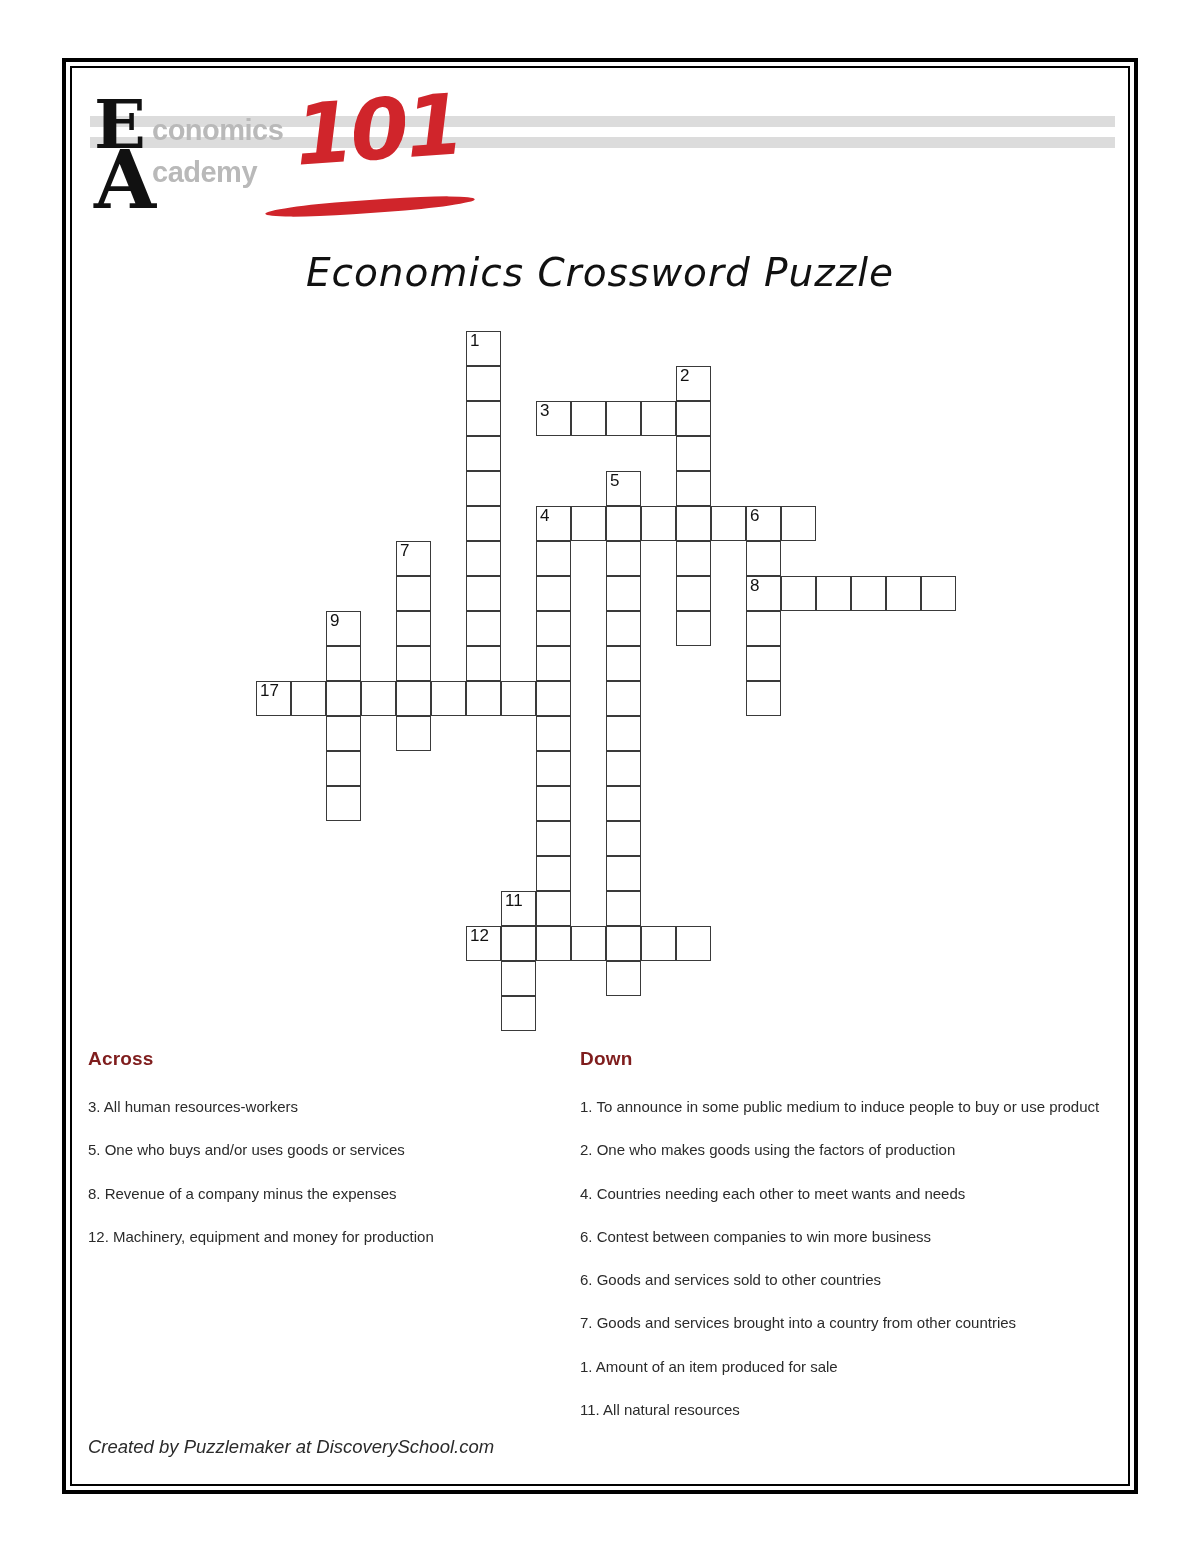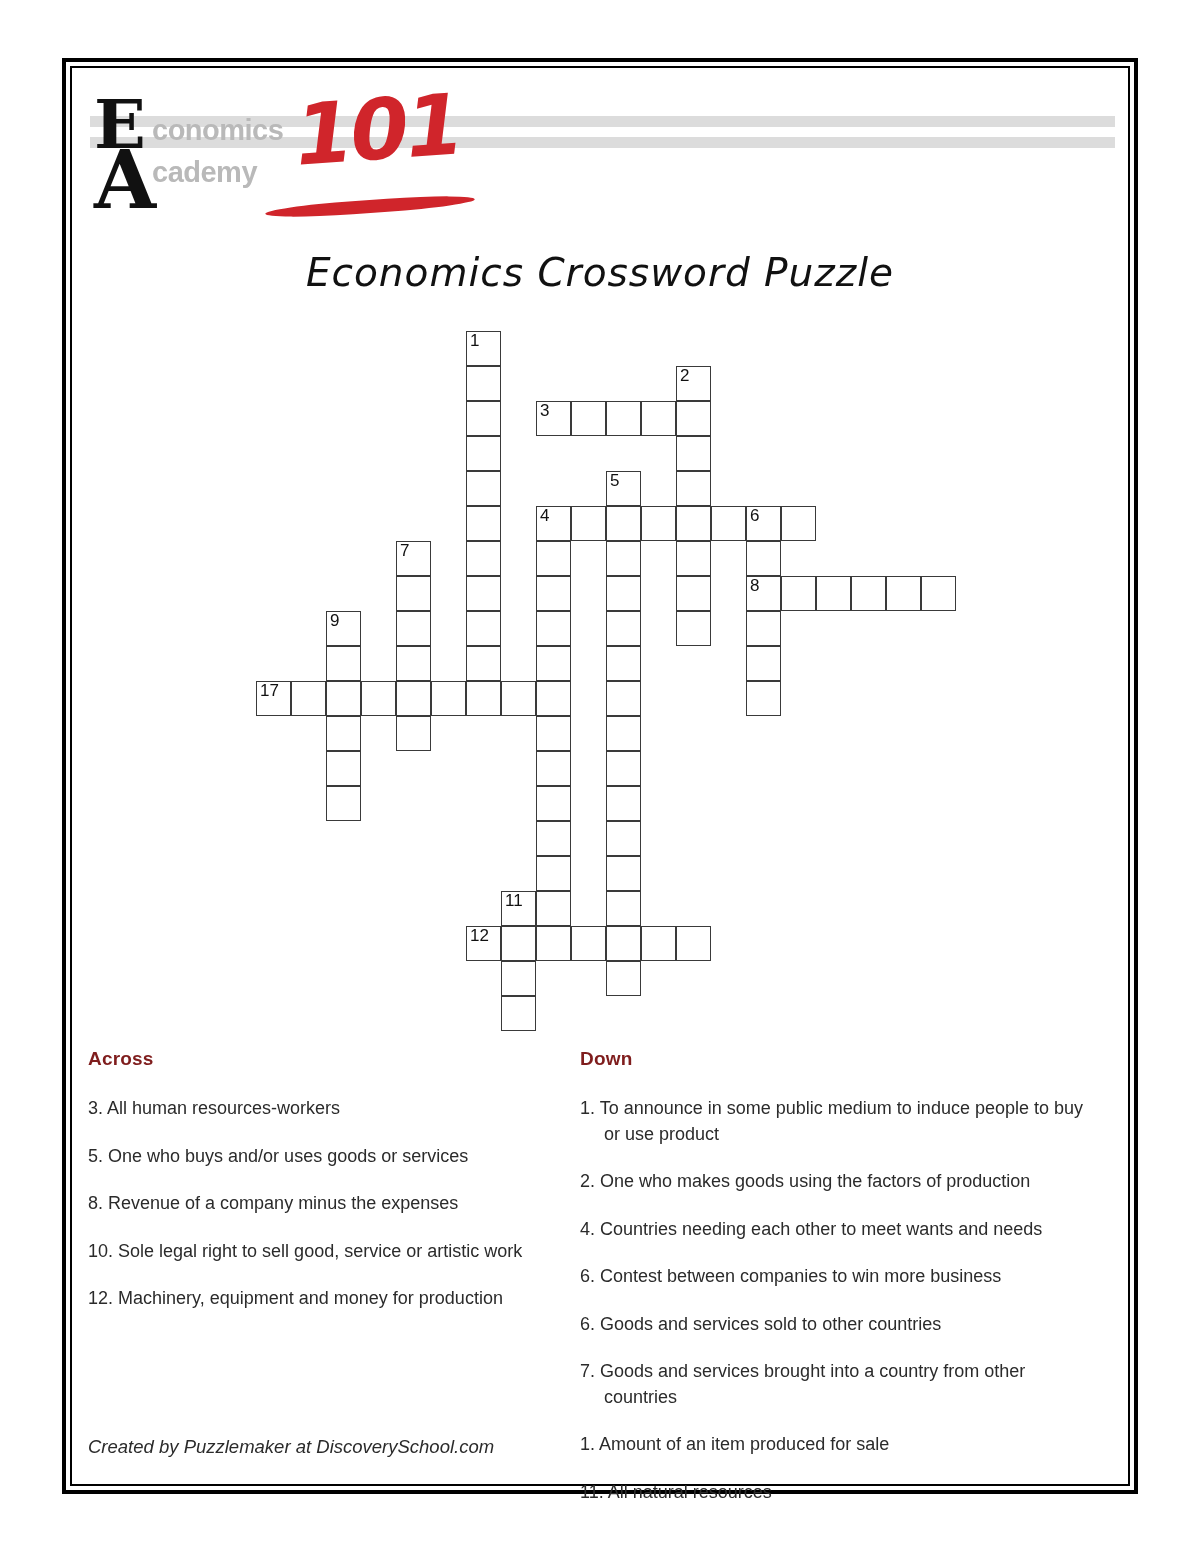--- a/index.html
+++ b/index.html
@@ -63,21 +63,21 @@
   }
 
   
   .clues-across{position:absolute;left:88px;top:1048px;width:470px;}
   .clues-down{position:absolute;left:580px;top:1048px;width:520px;}
   .clue-heading{
     font-family:"Liberation Sans", sans-serif;font-weight:bold;font-size:19px;
     color:#7f1d1d;margin-bottom:26px;letter-spacing:0.2px;
   }
   .clue{
-    font-family:"Liberation Sans", sans-serif;font-size:18px;color:#2b2b2b;
+    font-family:"Liberation Sans", sans-serif;font-size:15px;color:#2b2b2b;
     margin-bottom:22px;line-height:1.42;
     padding-left:26px;text-indent:-26px;
   }
   .clues-down .clue{padding-left:24px;text-indent:-24px;}
 
   .footer-credit{
     position:absolute;left:88px;top:1436px;
     font-family:"Liberation Sans", sans-serif;font-style:italic;
     font-size:18.5px;color:#2b2b2b;
   }
@@ -220,21 +220,20 @@
     <div class="cell" style="left: 245px; top: 630px;"></div>
     <div class="cell" style="left: 350px; top: 630px;"></div>
     <div class="cell" style="left: 245px; top: 665px;"></div>
   </div>
 
 <div class="clues-across">
   <div class="clue-heading">Across</div>
   <div class="clue">3. All human resources-workers</div>
   <div class="clue">5. One who buys and/or uses goods or services</div>
   <div class="clue">8. Revenue of a company minus the expenses</div>
-  <div class="clue">10. Sole legal right to sell good, service or artistic work</div>
   <div class="clue">12. Machinery, equipment and money for production</div>
 </div>
 
 <div class="clues-down">
   <div class="clue-heading">Down</div>
   <div class="clue">1. To announce in some public medium to induce people to buy or use product</div>
   <div class="clue">2. One who makes goods using the factors of production</div>
   <div class="clue">4. Countries needing each other to meet wants and needs</div>
   <div class="clue">6. Contest between companies to win more business</div>
   <div class="clue">6. Goods and services sold to other countries</div>

